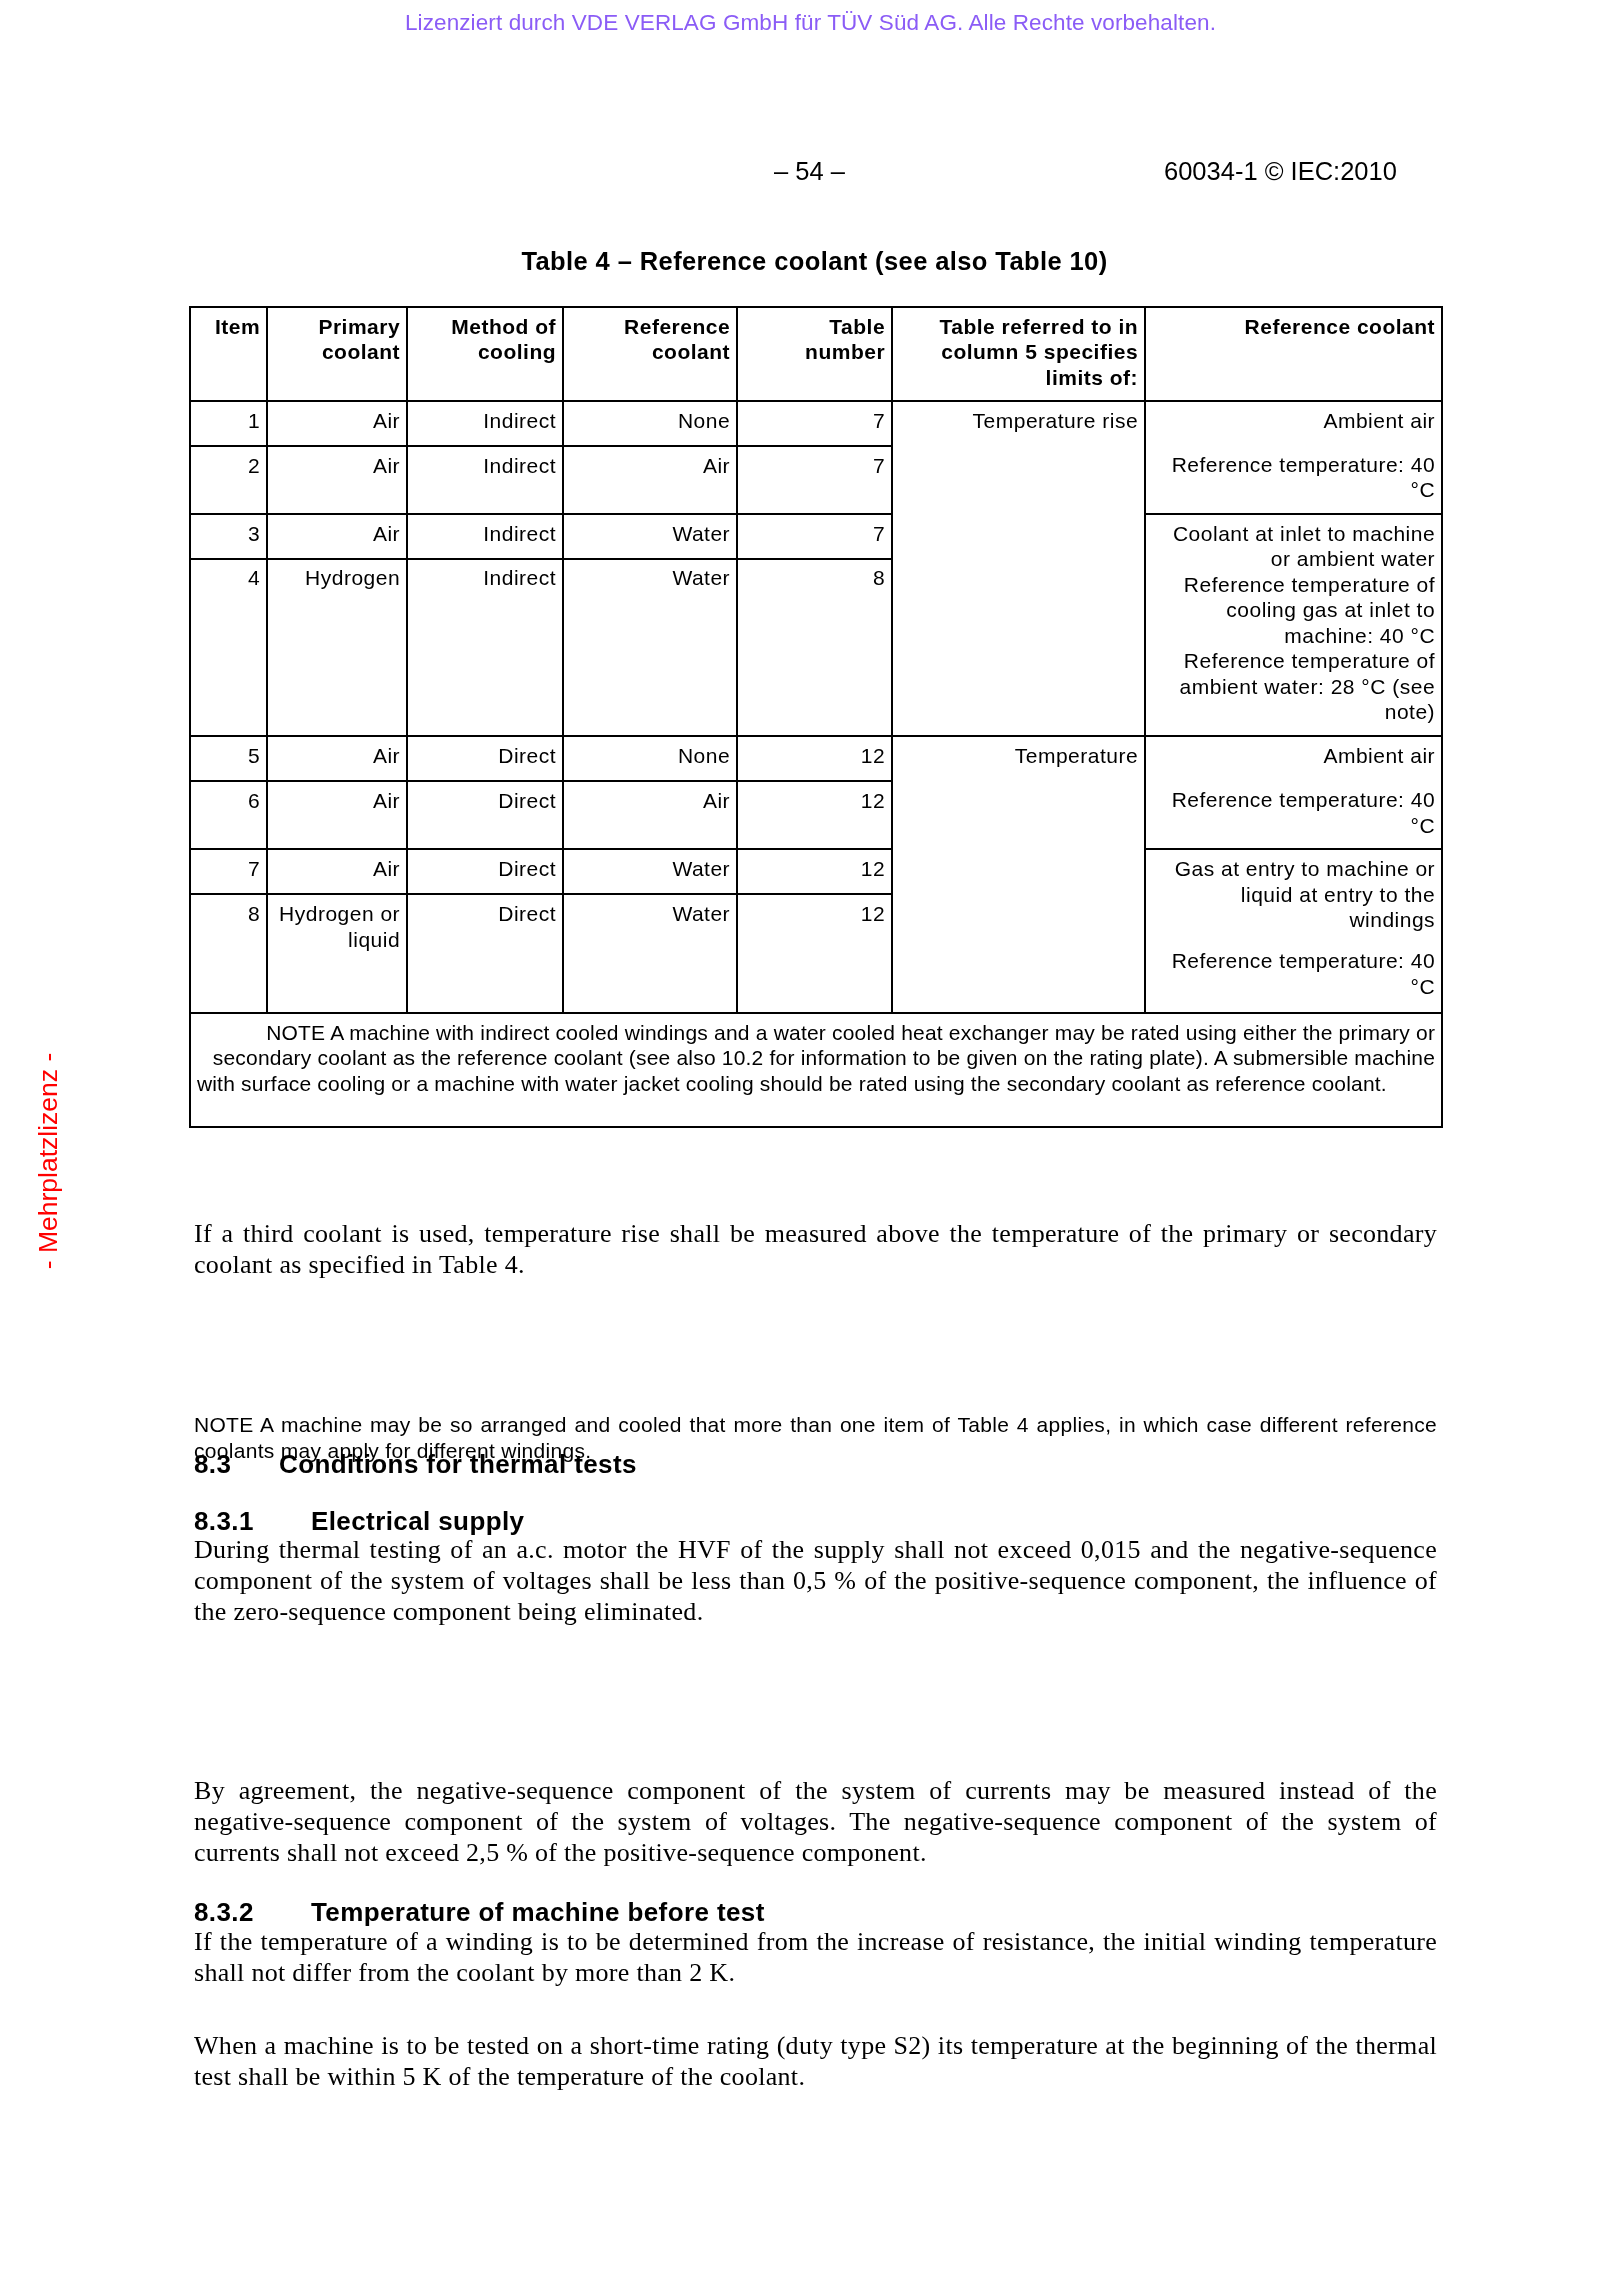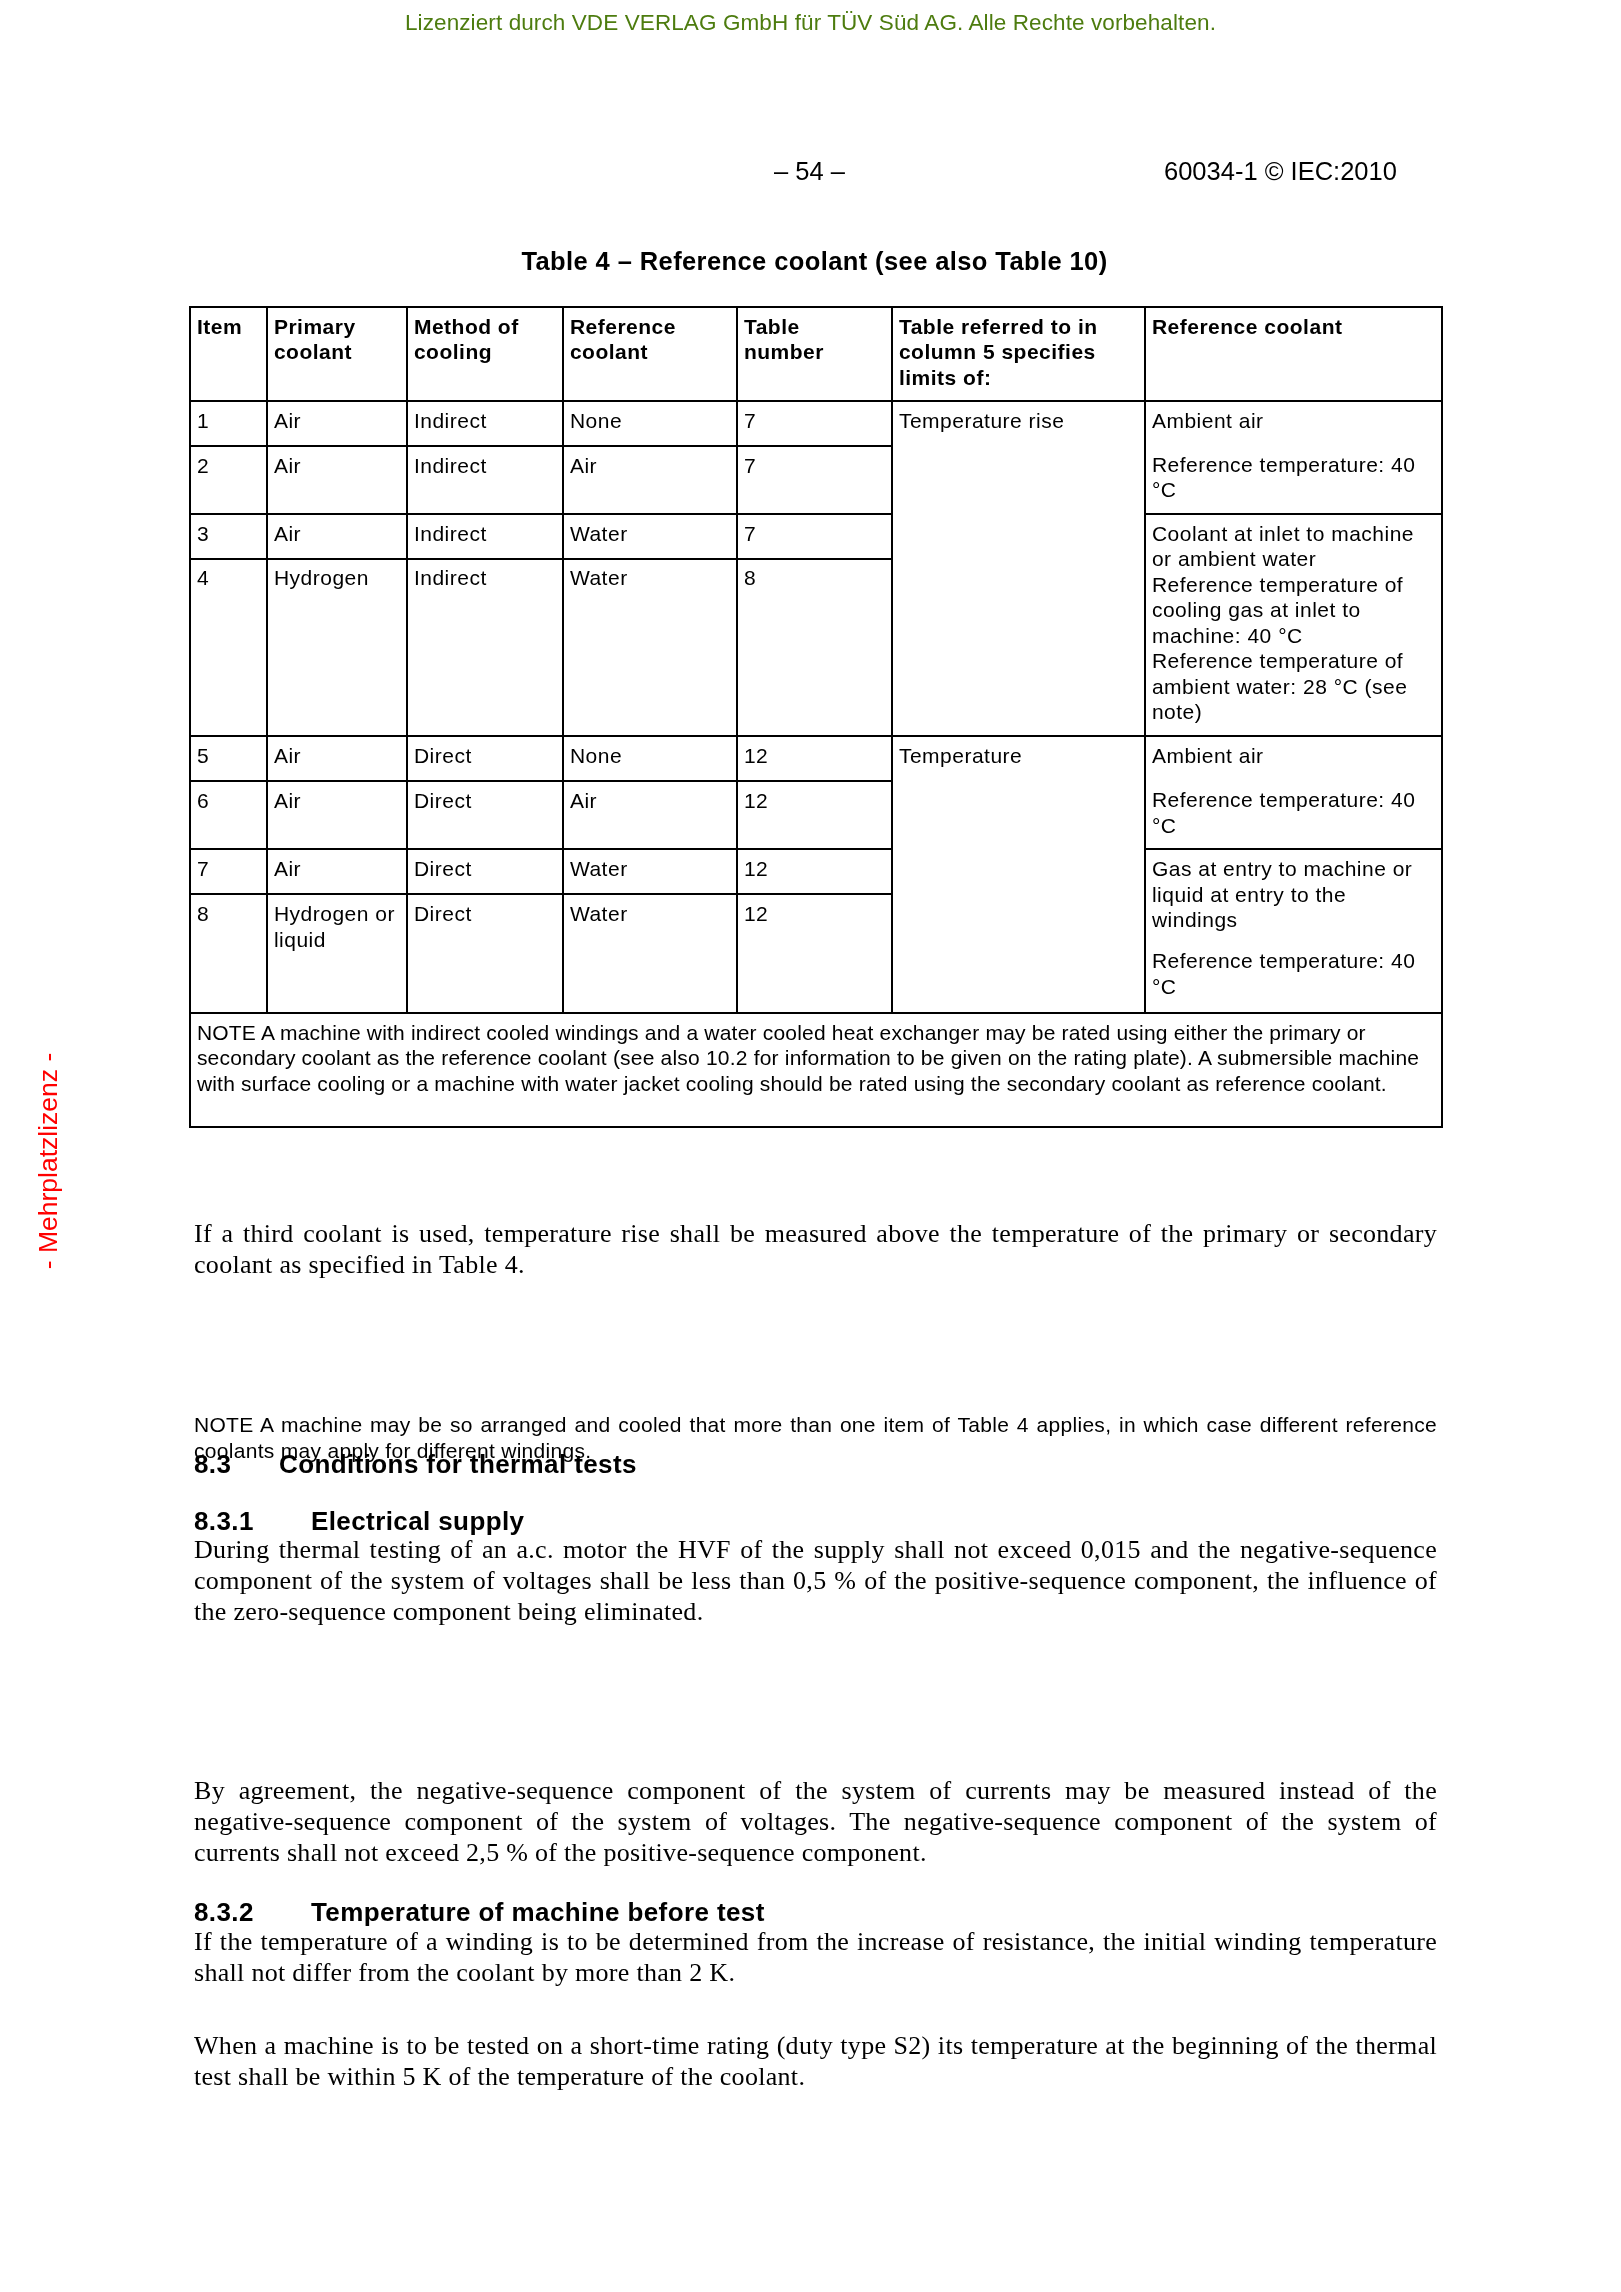--- a/index.html
+++ b/index.html
@@ -1,30 +1,30 @@
 <!DOCTYPE html>
 <html><head>
 <meta charset="utf-8">
 <style>
   html, body { margin: 0; padding: 0; background: #ffffff; }
   body { width: 1621px; height: 2293px; position: relative; overflow: hidden;
          font-family: "Liberation Sans", sans-serif; color: #000; }
   .abs { position: absolute; }
-  .license { top: 9.8px; left: 0; width: 1621px; text-align: center; color: #4d7c0f;
+  .license { top: 9.8px; left: 0; width: 1621px; text-align: center; color: #8b5cf6;
              font-size: 22.5px; letter-spacing: 0.1px; }
   .side-license { color: #ff0000; font-size: 26.5px; white-space: nowrap;
                   left: 48px; top: 1161px; transform: translate(-50%, -50%) rotate(-90deg); }
   .pageno { top: 157px; left: 774px; font-size: 25.5px; }
   .docref { top: 157px; left: 1164px; font-size: 25.5px; }
   .table-title { top: 247px; left: 0; width: 1629px; text-align: center; font-weight: bold;
                  font-size: 25.5px; letter-spacing: 0.4px; }
 
   table.ref { position: absolute; left: 189px; top: 306px; width: 1253px;
               border-collapse: collapse; table-layout: fixed; font-size: 21px; letter-spacing: 0.5px; }
-  table.ref td, table.ref th { border: 2px solid #000; vertical-align: top; text-align: left;
+  table.ref td, table.ref th { border: 2px solid #000; vertical-align: top; text-align: right;
               padding: 5.9px 5.9px 0 5.9px; line-height: 25.5px; }
   table.ref th { font-weight: bold; height: 86px; }
   tr.r1 td { height: 37px; }
   tr.r2 td { height: 60px; }
   tr.r3 td { height: 37px; }
   tr.r4 td { height: 170px; }
   tr.r5 td { height: 37px; }
   tr.r6 td { height: 60px; }
   tr.r7 td { height: 37px; }
   tr.r8 td { height: 111px; }

